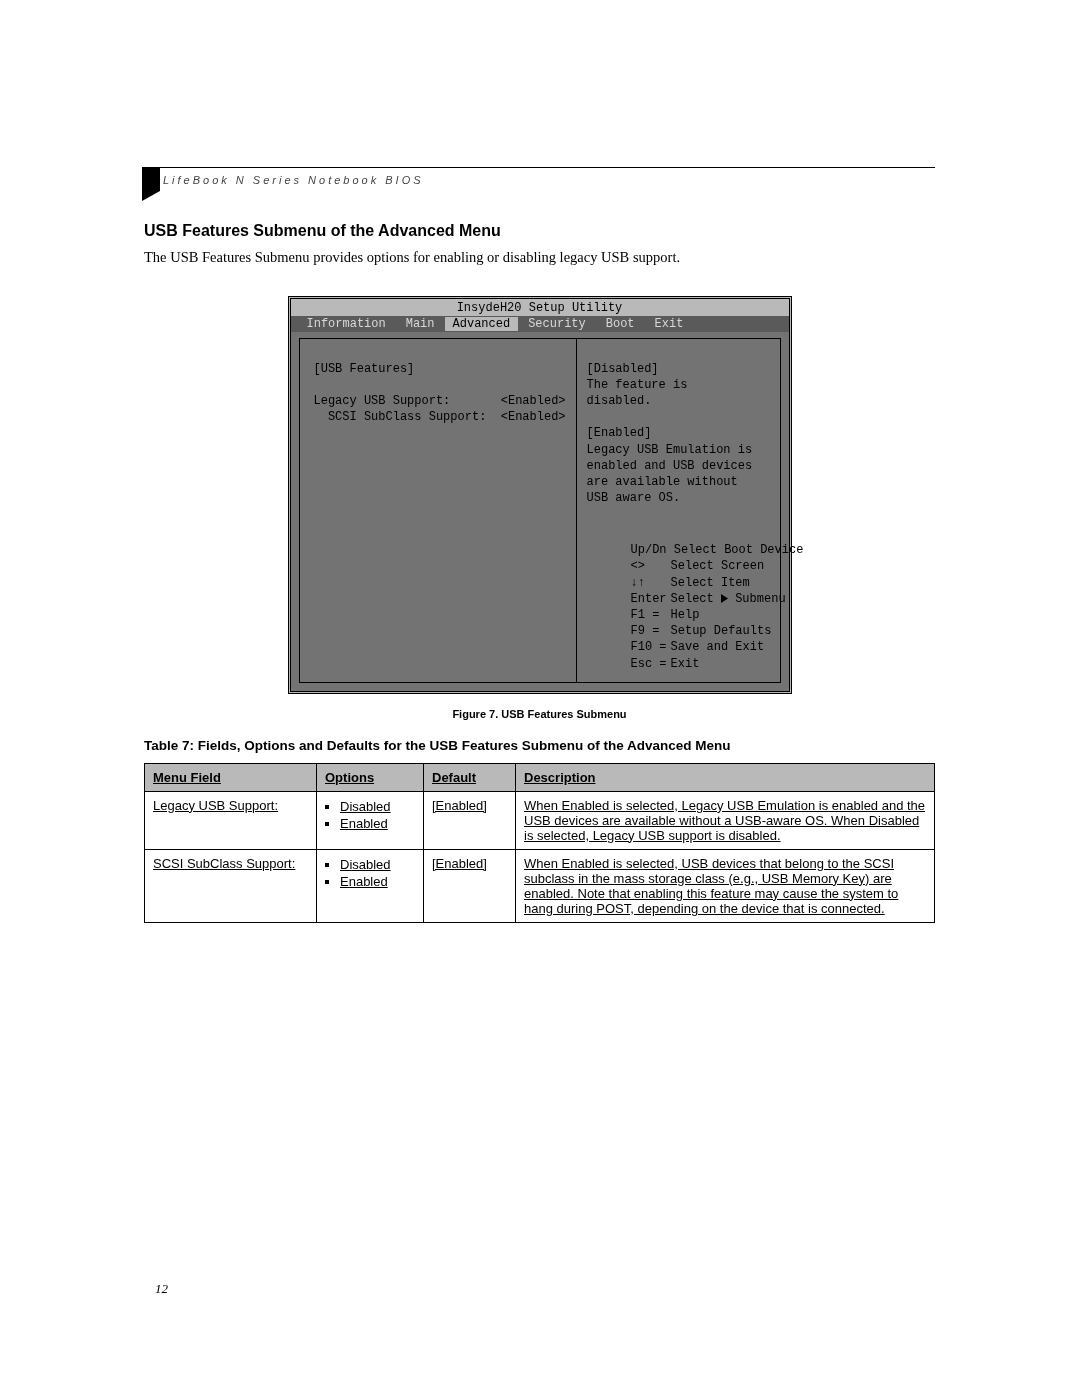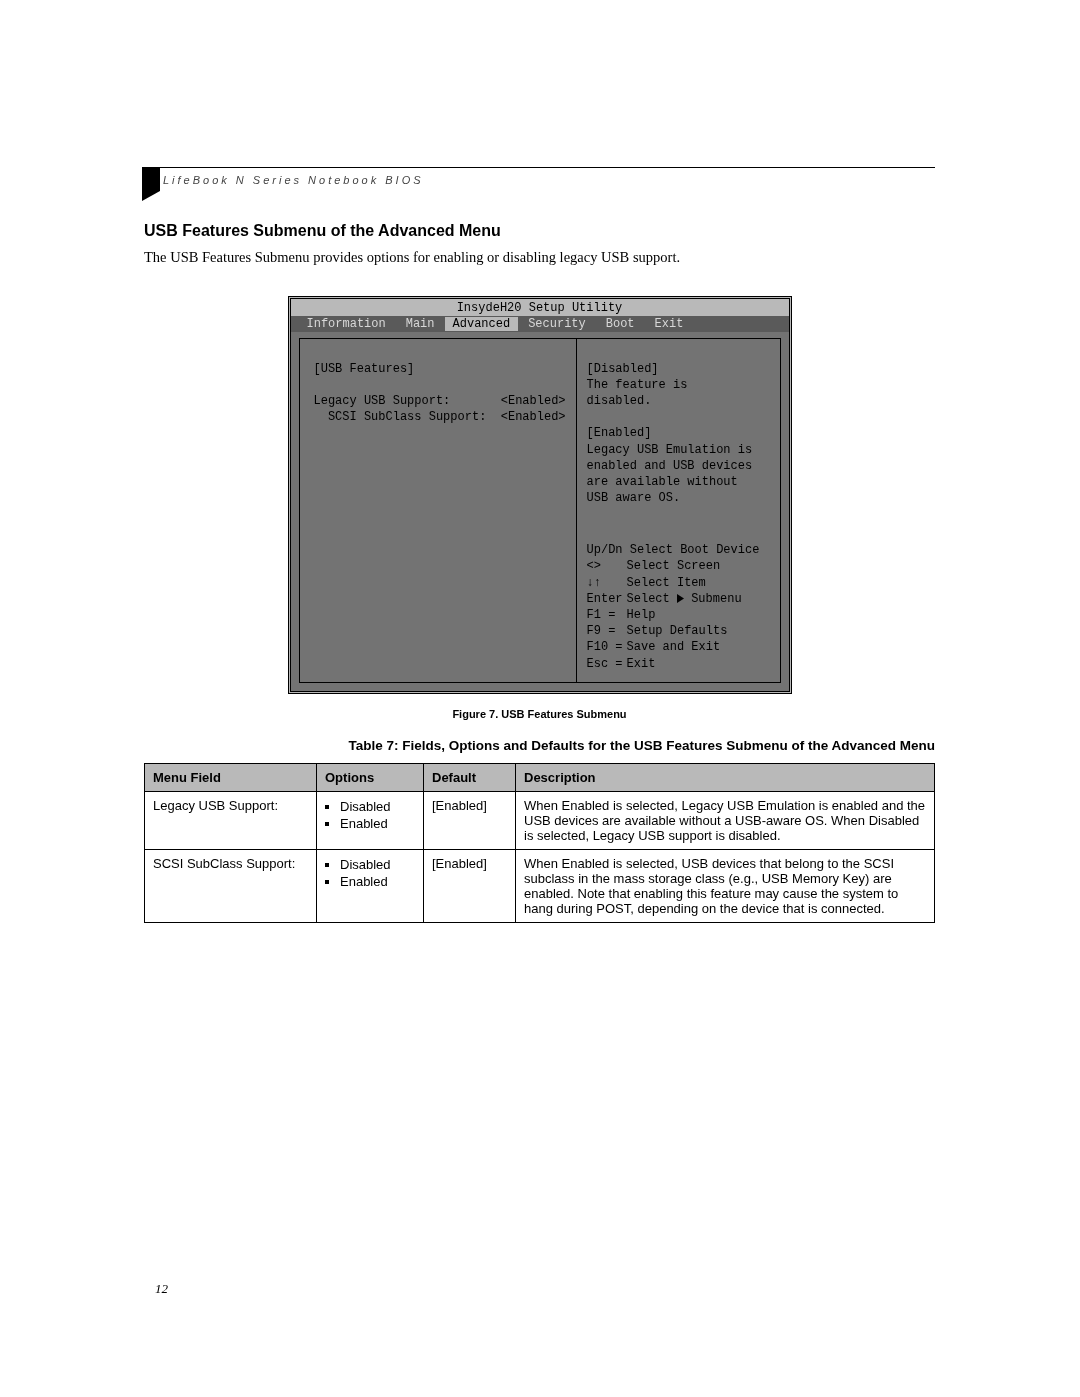--- a/index.html
+++ b/index.html
@@ -108,53 +108,54 @@
     white-space: pre;
     line-height: 1.35;
   }
   .bios-right {
     width: 185px;
     border-left: 1px solid #000;
     padding: 22px 10px 10px 10px;
     line-height: 1.35;
   }
   .bios-right .spacer { height: 36px; }
-  .help-line { white-space: nowrap; }
+  .help-line { white-space: nowrap; margin-left: 44px; }
   .help-line .key { display:inline-block; width: 40px; }
   .tri {
     display: inline-block;
     vertical-align: -1px;
   }
 
   .figure-caption {
     text-align: center;
     font-family: Arial, Helvetica, sans-serif;
     font-weight: bold;
     font-size: 11px;
     margin: 4px 0 18px 0;
   }
   .table-title {
-    text-align: right;
+    text-align: left;
     font-family: Arial, Helvetica, sans-serif;
     font-weight: bold;
     font-size: 13.5px;
     margin: 0 0 10px 0;
   }
 
   table.fields {
     border-collapse: collapse;
     width: 100%;
     font-family: Arial, Helvetica, sans-serif;
     font-size: 13px;
   }
   table.fields th, table.fields td {
     border: 1px solid #000;
     padding: 6px 8px;
     vertical-align: top;
     text-align: left;
+    text-decoration: underline;
   }
   table.fields th {
     background: #b9b9b9;
     font-weight: bold;
   }
   table.fields td ul {
     margin: 1px;
     padding-left: 14px;
   }
   table.fields td ul li {

